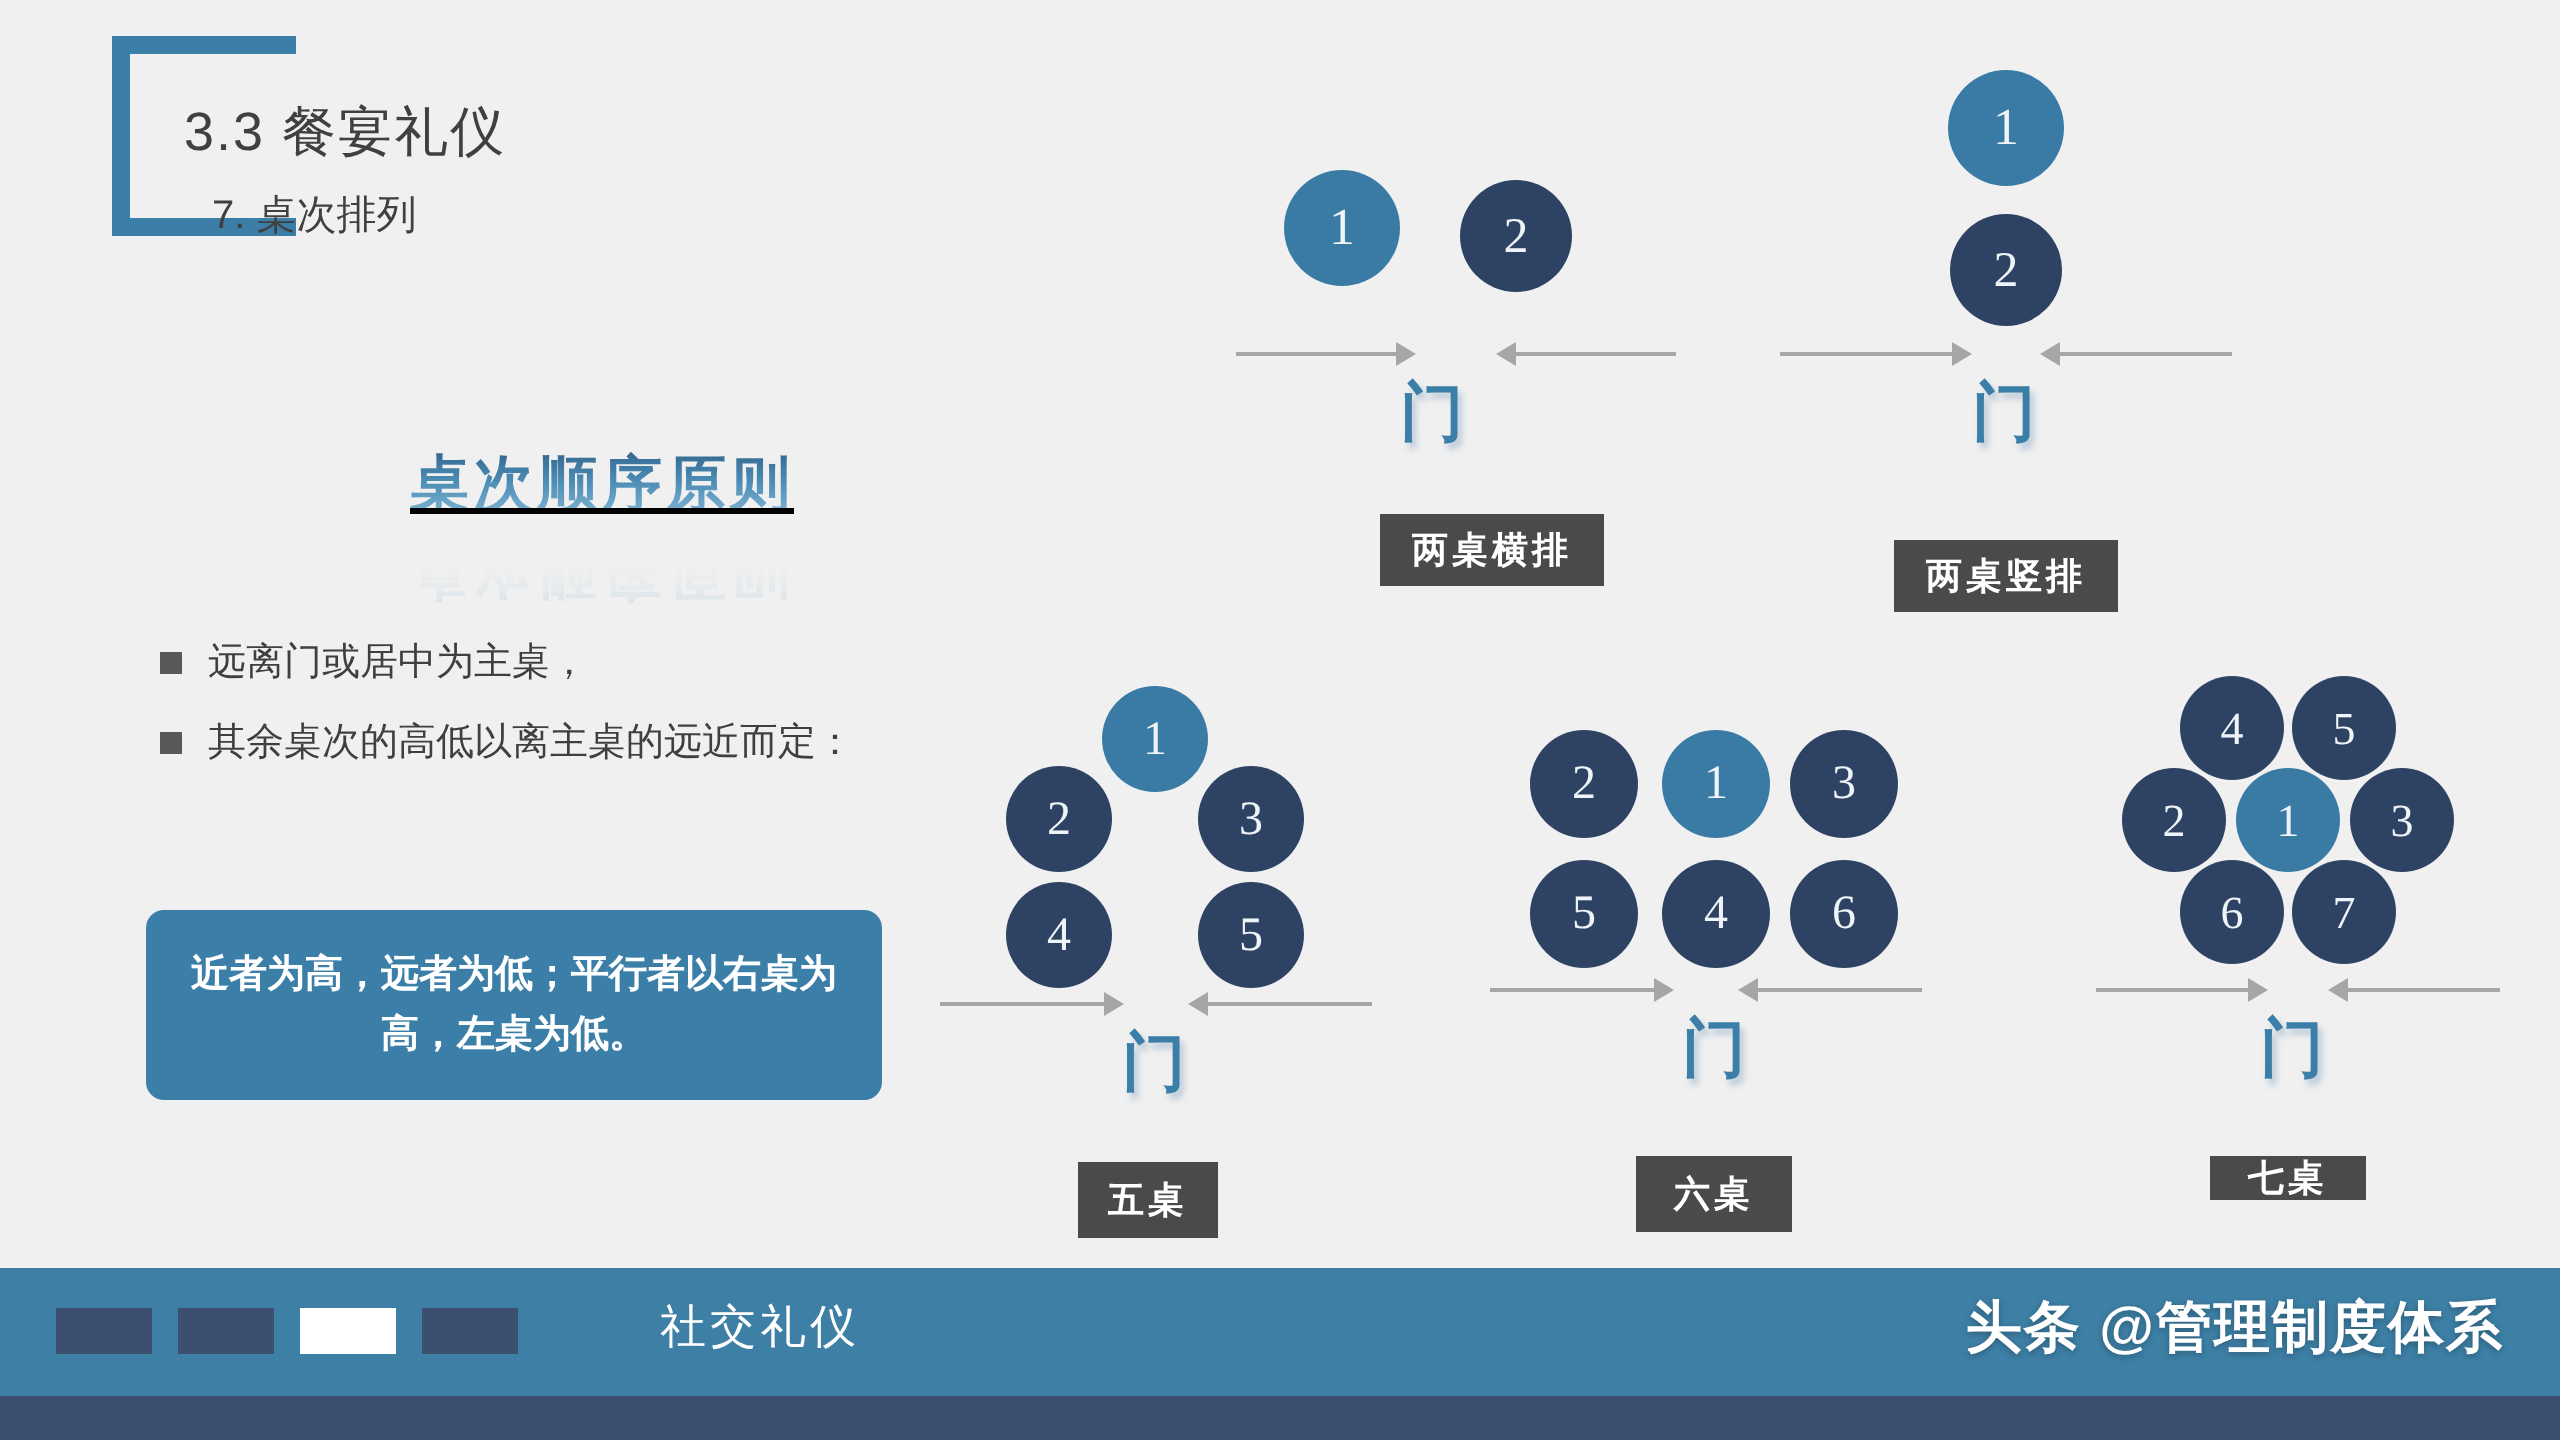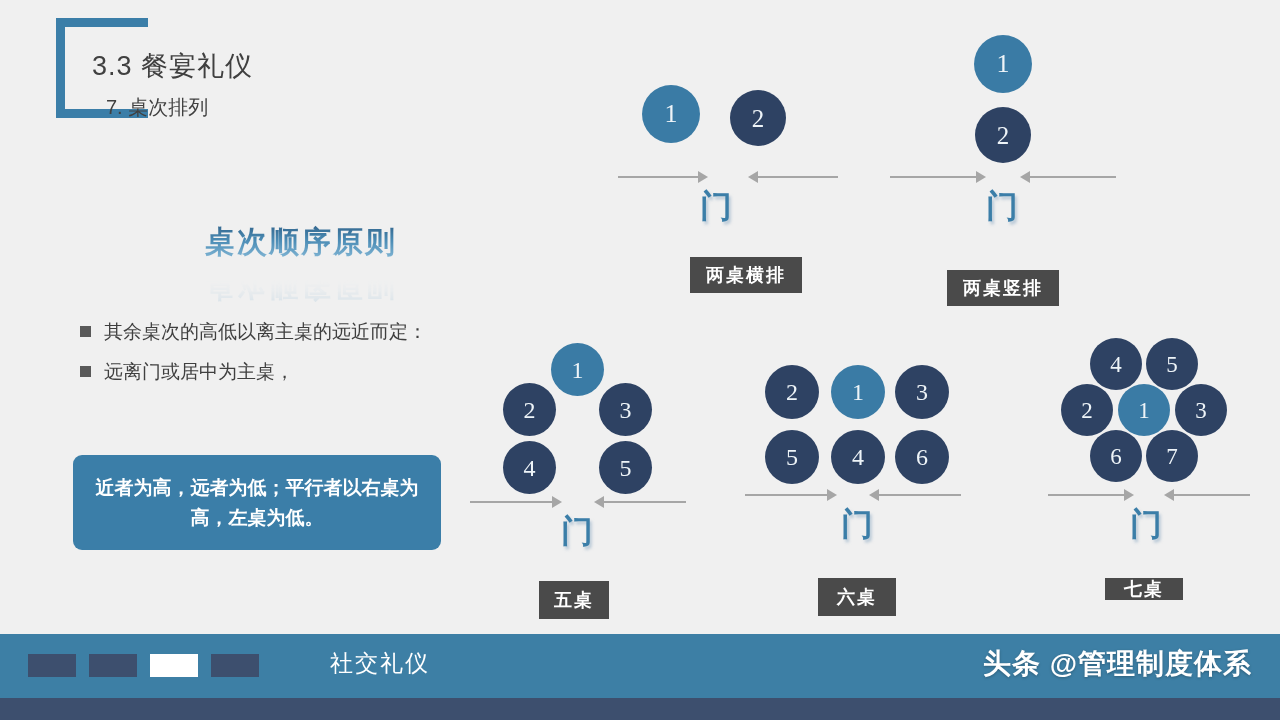--- a/index.html
+++ b/index.html
@@ -27,21 +27,21 @@
   #page-title {
     font-size:27px; color:#404040; letter-spacing:1px;
     white-space:nowrap; line-height:1.2;
   }
   #page-subtitle {
     font-size:20px; color:#404040; margin-top:12px; margin-left:14px;
     white-space:nowrap;
   }
 
   
-  #wordart-wrap { position:absolute; left:205px; top:222px; }
+  #wordart-wrap { position:absolute; left:205px; top:222px;text-decoration:underline; }
   #wordart {
     font-size:30px; font-weight:bold; letter-spacing:2px;
     background:linear-gradient(to bottom,#2e5f86 0%,#4b8cb5 45%,#8fc0dc 100%);
     -webkit-background-clip:text; background-clip:text;
     color:transparent; -webkit-text-fill-color:transparent;
     white-space:nowrap;
   }
   #wordart-reflection {
     font-size:30px; font-weight:bold; letter-spacing:2px;
     transform:scaleY(-1); opacity:.22;
@@ -142,25 +142,25 @@
 </div>
 
 <div id="wordart-wrap">
   <div id="wordart">桌次顺序原则</div>
   <div id="wordart-reflection">桌次顺序原则</div>
 </div>
 
 <div id="bullet-list">
   <div class="bullet-row">
     <span class="bullet-mark"></span>
-    <span class="bullet-text">其余桌次的高低以离主桌的远近而定：</span>
+    <span class="bullet-text">远离门或居中为主桌，</span>
   </div>
   <div class="bullet-row">
     <span class="bullet-mark"></span>
-    <span class="bullet-text">远离门或居中为主桌，</span>
+    <span class="bullet-text">其余桌次的高低以离主桌的远近而定：</span>
   </div>
 </div>
 
 <div id="callout">
   <div id="callout-text">近者为高，远者为低；平行者以右桌为高，左桌为低。</div>
 </div>
 
 <div class="diagram" style="left:600px; top:85px; width:240px; height:220px;">
   <div class="circle c-light" style="left:42px; top:0; width:58px; height:58px; font-size:26px;">
     <span>1</span>

